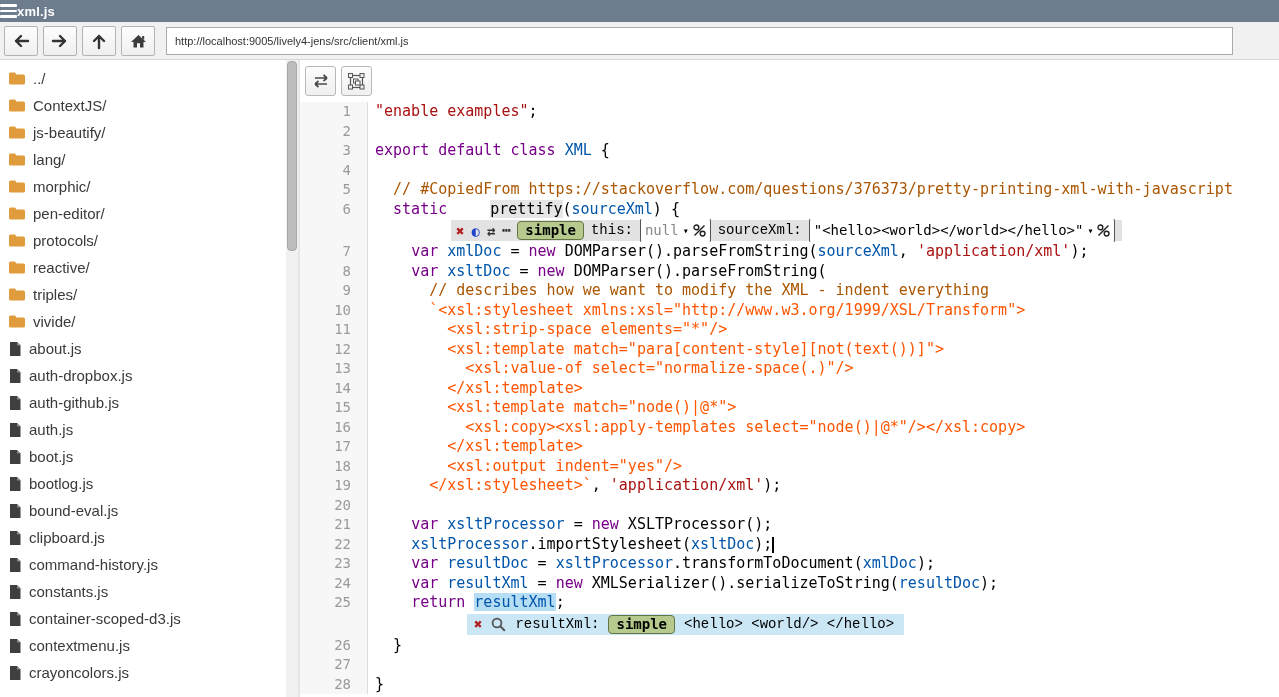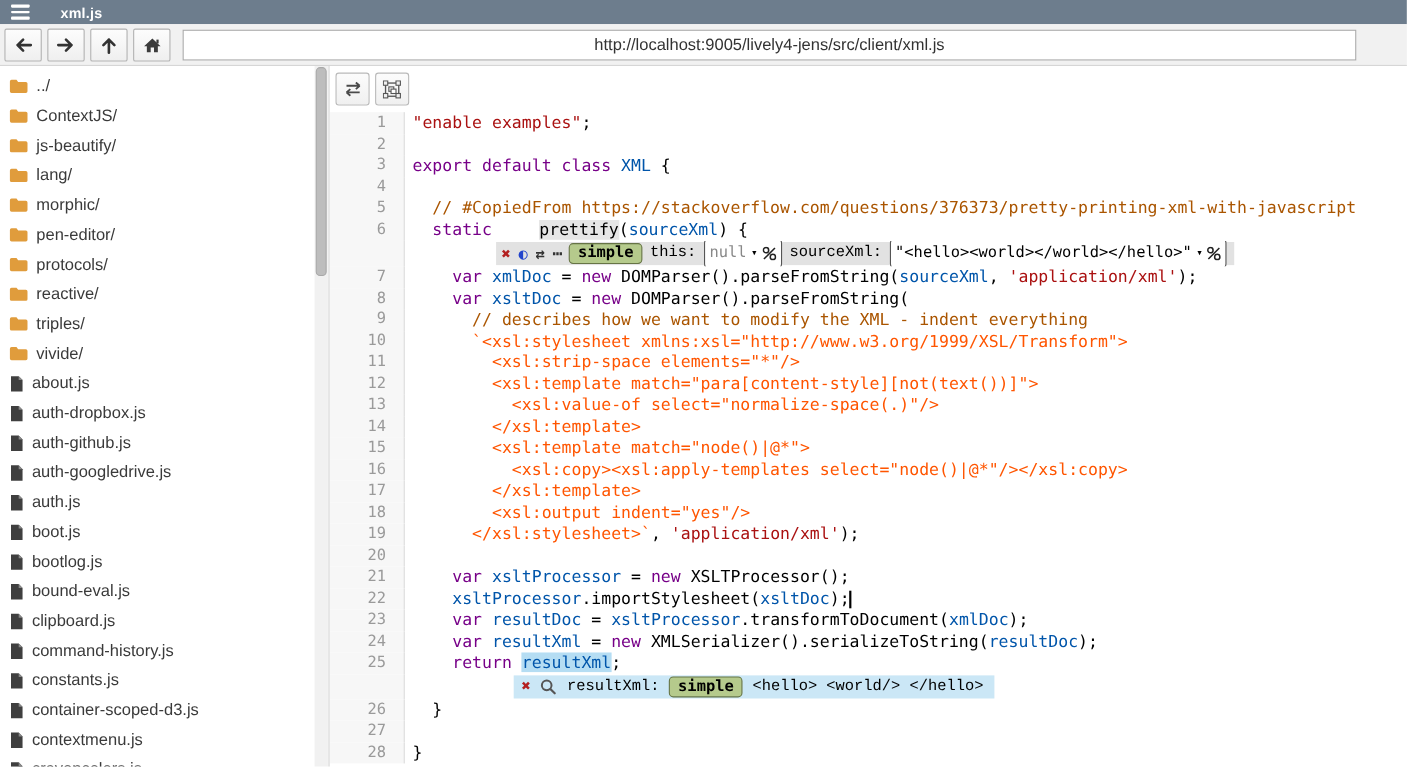--- a/index.html
+++ b/index.html
@@ -1,35 +1,35 @@
 <!DOCTYPE html>
 <html><head>
 <meta charset="utf-8">
 <style>
   * { margin:0; padding:0; box-sizing:border-box; }
   html,body { width:1279px; height:697px; overflow:hidden; background:#fff;
               font-family:"Liberation Sans", sans-serif; }
 
   
   .titlebar { height:22px; background:#6d7d8d; display:flex; align-items:center;
-              padding-left:10px; gap:28px;text-align:center; }
+              gap:0;text-align:center; }
   .hamburger { display:flex; flex-direction:column; gap:3px; cursor:pointer; }
   .hamburger i { display:block; width:17px; height:2.5px; background:#fff; border-radius:1px; }
   .win-title { color:#fff; font-size:13px; font-weight:bold; letter-spacing:.2px; }
 
   
   .navbar { height:38px; background:#f1f1f1; border-bottom:1px solid #d6d6d6;
             display:flex; align-items:center; padding:0 4px; gap:5px; }
   .nav-btn { width:34px; height:30px; background:linear-gradient(#fdfdfd,#efefef);
              border:1px solid #b3b3b3; border-radius:2px; display:flex;
              align-items:center; justify-content:center; cursor:pointer; }
   .nav-btn svg { display:block; }
   .url-input { flex:1; height:28px; margin-left:6px; margin-right:42px;
-               border:1px solid #a9a9a9; background:#fff; font-size:15px;
-               color:#333; padding:0 8px; font-family:"Liberation Sans",sans-serif;text-align:center; }
+               border:1px solid #a9a9a9; background:#fff; font-size:11px;
+               color:#333; padding:0 8px; font-family:"Liberation Sans",sans-serif; }
 
   
   .content { display:flex; height:637px; }
 
   
   .sidebar { width:286px; flex:none; background:#fff; overflow:hidden; padding-top:5px; }
   .sb-item { height:27px; display:flex; align-items:center; gap:7px;
              padding-left:8px; cursor:pointer; }
   .sb-item svg { flex:none; }
   .sb-label { font-size:15px; color:#3a3a3a; white-space:nowrap; }
@@ -200,27 +200,20 @@
           <path d="M2 1 H9 L12.5 4.5 V15 H2 Z" fill="#3f3f3f"></path>
           <path d="M9 1 L9 4.5 H12.5 Z" fill="#8a8a8a"></path>
         </svg>
         <span class="sb-label">auth-github.js</span>
       </div>
       <div class="sb-item">
         <svg width="14" height="16" viewBox="0 0 14 16">
           <path d="M2 1 H9 L12.5 4.5 V15 H2 Z" fill="#3f3f3f"></path>
           <path d="M9 1 L9 4.5 H12.5 Z" fill="#8a8a8a"></path>
         </svg>
-        <span class="sb-label">auth-googledrive.js</span>
-      </div>
-      <div class="sb-item">
-        <svg width="14" height="16" viewBox="0 0 14 16">
-          <path d="M2 1 H9 L12.5 4.5 V15 H2 Z" fill="#3f3f3f"></path>
-          <path d="M9 1 L9 4.5 H12.5 Z" fill="#8a8a8a"></path>
-        </svg>
         <span class="sb-label">auth.js</span>
       </div>
       <div class="sb-item">
         <svg width="14" height="16" viewBox="0 0 14 16">
           <path d="M2 1 H9 L12.5 4.5 V15 H2 Z" fill="#3f3f3f"></path>
           <path d="M9 1 L9 4.5 H12.5 Z" fill="#8a8a8a"></path>
         </svg>
         <span class="sb-label">boot.js</span>
       </div>
       <div class="sb-item">

